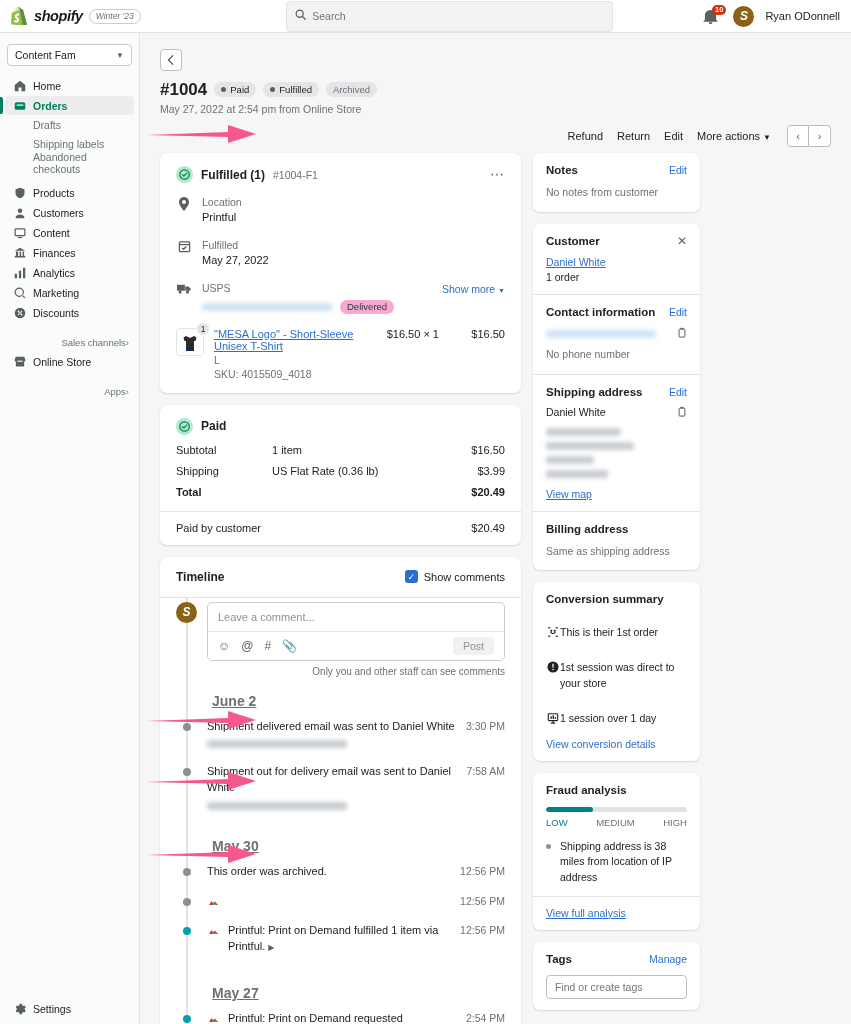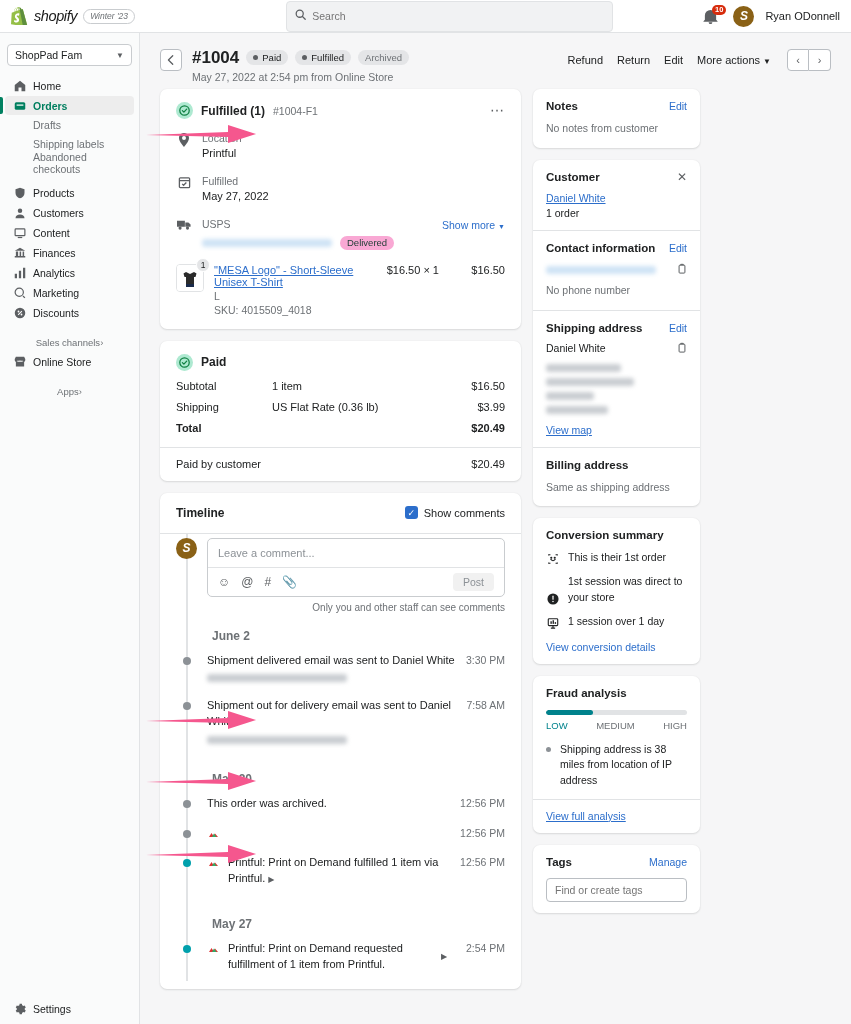--- a/index.html
+++ b/index.html
@@ -18,21 +18,21 @@
     height: 33px; background: #fff;
     display: flex; align-items: center;
     border-bottom: 1px solid #e1e3e5;
     position: relative;
   }
   .brand { display: flex; align-items: center; gap: 6px; padding-left: 11px; width: 196px; }
   .logo-bag {
     width: 17px; height: 18px; position: relative; flex: none;
   }
   .logo-bag svg { display: block; }
-  .wordmark { font-weight: normal; font-size: 14.5px; letter-spacing: -0.4px; color: #1a1a1a; font-style: italic; }
+  .wordmark { font-weight: bold; font-size: 14.5px; letter-spacing: -0.4px; color: #1a1a1a; font-style: italic; }
   .badge-season {
     border: 1px solid #c9cccf; border-radius: 9px;
     font-size: 8.5px; color: #6d7175; padding: 1.5px 6px;
     font-style: italic; white-space: nowrap;
   }
   .search-wrap { flex: 1; display: flex; justify-content: center; }
   .search-box {
     width: 327px; height: 31px; background: #f1f2f3;
     border: 1px solid #e1e3e5; border-radius: 4px;
     display: flex; align-items: center; gap: 6px; padding: 0 8px;
@@ -82,35 +82,35 @@
     content: ''; position: absolute; left: -5px; top: 1px;
     width: 3px; height: 17px; background: #008060; border-radius: 0 2px 2px 0;
   }
   .nav-icon { width: 13px; height: 13px; display: flex; align-items: center; justify-content: center; flex: none; }
   .nav-sub {
     padding-left: 28px; height: 18px; display: flex; align-items: center;
     font-size: 10.5px; color: #6d7175; margin: 1px 5px;
   }
   .nav-section-label {
     font-size: 9.5px; color: #6d7175; padding: 0 10px;
-    display: flex; align-items: center; justify-content: center;
+    display: flex; align-items: center; justify-content: flex-end;
     margin-top: 12px; margin-bottom: 2px; height: 16px;
   }
   .nav-spacer { height: 9px; }
   .settings-item {
     position: absolute; bottom: 0; left: 0; right: 0;
     display: flex; align-items: center; gap: 7px;
     padding: 0 13px; height: 30px; font-size: 10.5px; color: #202223;
   }
 
   
   .main {
     flex: 1; padding: 16px 20px 0 20px; overflow: hidden;
   }
-  .page-header { display: flex; align-items: flex-start; gap: 10px; margin-bottom: 6px; }
+  .page-header { display: flex; align-items: flex-start; gap: 10px; margin-bottom: 6px; flex-direction: column; }
   .back-btn {
     width: 22px; height: 22px; border: 1px solid #babec3; border-radius: 4px;
     background: #fff; display: flex; align-items: center; justify-content: center;
     flex: none; color: #5c5f62;
   }
   .title-row { display: flex; align-items: center; gap: 7px; }
   .order-num { font-size: 17px; font-weight: bold; color: #202223; line-height: 1; }
   .pill {
     display: inline-flex; align-items: center; gap: 4px;
     border-radius: 9px; font-size: 9.5px; padding: 2px 7px;
@@ -218,21 +218,21 @@
   .comment-tools {
     border-top: 1px solid #e1e3e5; display: flex; align-items: center;
     gap: 11px; padding: 5px 10px; color: #5c5f62; font-size: 12px;
   }
   .post-btn {
     margin-left: auto; background: #f1f1f1; border-radius: 4px;
     font-size: 10.5px; color: #8c9196; padding: 3px 10px;
   }
   .comment-note { font-size: 10px; color: #6d7175; text-align: right; margin-top: 5px; }
 
-  .tl-date { font-size: 12px; color: #6d7175; margin: 16px 0 6px 36px; font-weight: bold; }
+  .tl-date { font-size: 14px; color: #6d7175; margin: 16px 0 6px 36px; font-weight: bold; text-decoration: underline; }
   .tl-event { display: flex; gap: 10px; position: relative; margin-top: 10px; }
   .tl-dot-col { width: 21px; flex: none; display: flex; justify-content: center; padding-top: 4px; }
   .tl-dot { width: 8px; height: 8px; border-radius: 50%; background: #8c9196; z-index: 2; }
   .tl-dot.app { background: #00a0ac; }
   .tl-content { flex: 1; display: flex; gap: 8px; }
   .app-icon {
     width: 13px; height: 11px; flex: none; margin-top: 2px;
     background: #fff; border-radius: 2px; overflow: hidden;
     display: flex; align-items: flex-end;
   }
@@ -248,21 +248,21 @@
   
   .rc-head { display: flex; align-items: center; }
   .rc-title { font-size: 11.5px; font-weight: bold; color: #202223; }
   .rc-action { margin-left: auto; font-size: 10.5px; color: #2c6ecb; }
   .rc-x { margin-left: auto; color: #5c5f62; font-size: 12px; line-height: 1; }
   .rc-text { font-size: 10.5px; color: #6d7175; margin-top: 9px; line-height: 1.5; }
   .rc-link { font-size: 10.5px; color: #2c6ecb; text-decoration: underline; }
   .rc-body-pad { padding: 11px 13px; }
   .copy-ico { margin-left: auto; color: #5c5f62; flex: none; }
 
-  .conv-row { display: flex; gap: 8px; margin-top: 9px; align-items: flex-end; }
+  .conv-row { display: flex; margin-top: 20px; align-items: flex-start; }
   .conv-ico { width: 14px; flex: none; color: #202223; display: flex; justify-content: center; padding-top: 1px; }
   .conv-text { font-size: 10.5px; color: #202223; line-height: 1.45; }
 
   .fraud-bar { height: 5px; border-radius: 3px; background: #e1e3e5; margin-top: 11px; overflow: hidden; }
   .fraud-fill { height: 100%; background: #00828c; border-radius: 3px; }
   .fraud-labels { display: flex; justify-content: space-between; margin-top: 5px; font-size: 9.5px; }
   .fl-low { color: #00828c; }
   .fl-other { color: #6d7175; }
   .fraud-item { display: flex; gap: 9px; margin-top: 11px; align-items: flex-start; }
   .fraud-bullet { width: 5px; height: 5px; border-radius: 50%; background: #8c9196; flex: none; margin-top: 5px; }
@@ -313,21 +313,21 @@
     </div>
     <div class="avatar-user">S</div>
     <span class="user-name">Ryan ODonnell</span>
   </div>
 </div>
 
 <div class="body-wrap">
 
   <div class="sidebar">
     <div class="store-select">
-      <span>ShopPad Fam</span>
+      <span>Content Fam</span>
       <span style="color:#5c5f62;font-size:8px">▼</span>
     </div>
 
     <div class="nav-item">
       <span class="nav-icon">
         <svg width="12" height="12" viewBox="0 0 16 16" fill="#5c5f62">
             <path d="M8 1L1 6.5V15h5v-5h4v5h5V6.5L8 1z"></path>
           </svg>
       </span>
       <span>Home</span>

